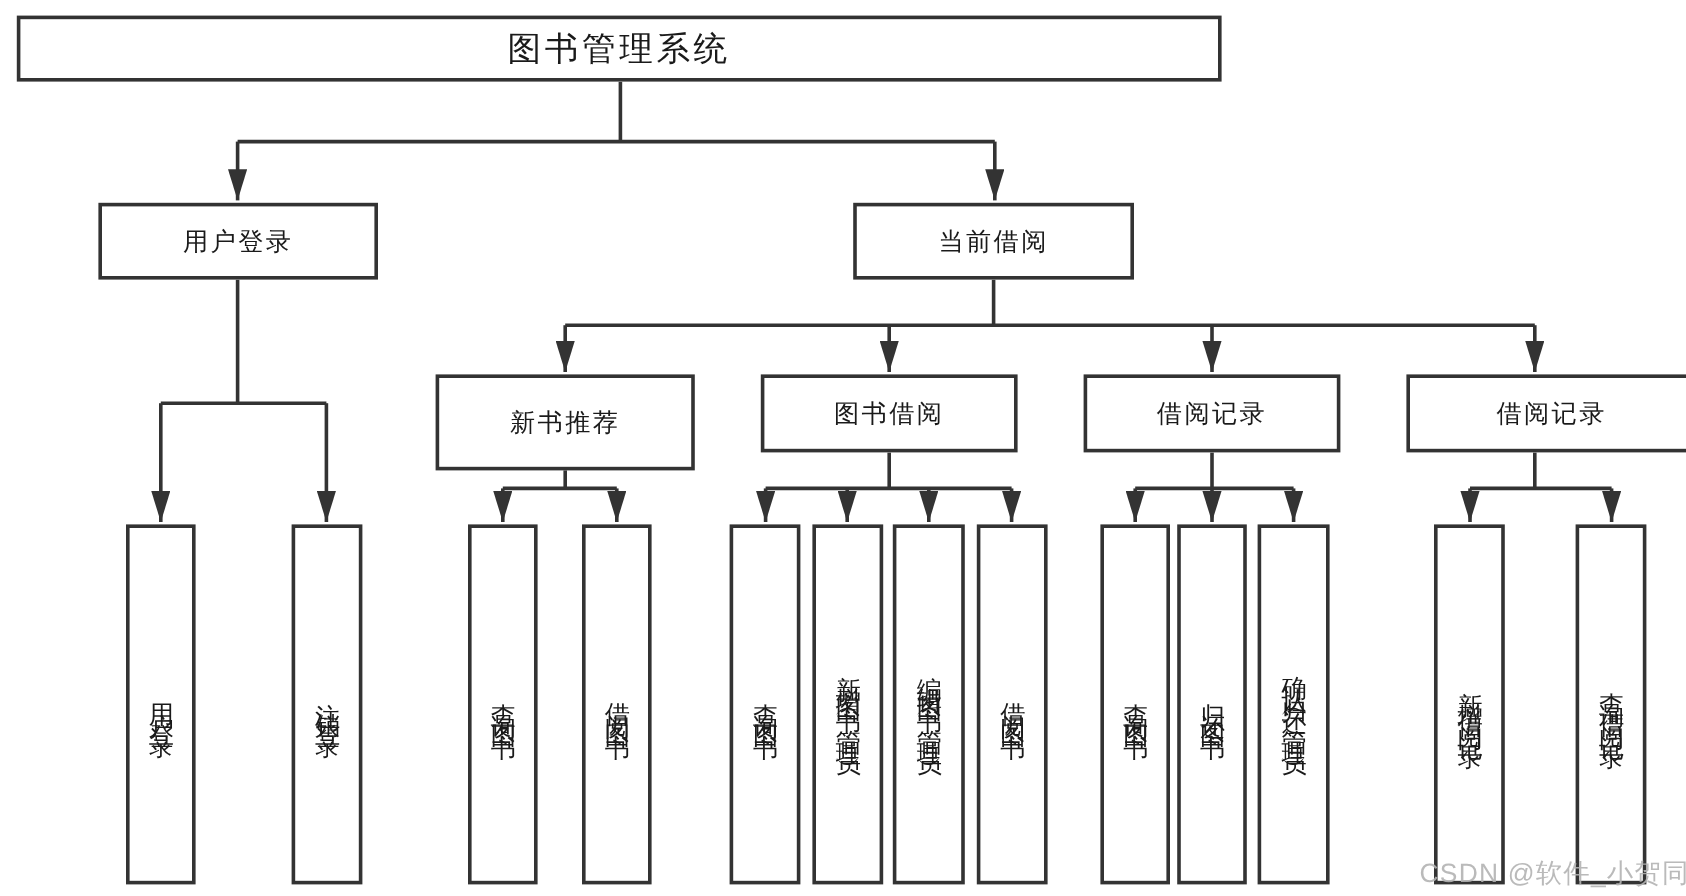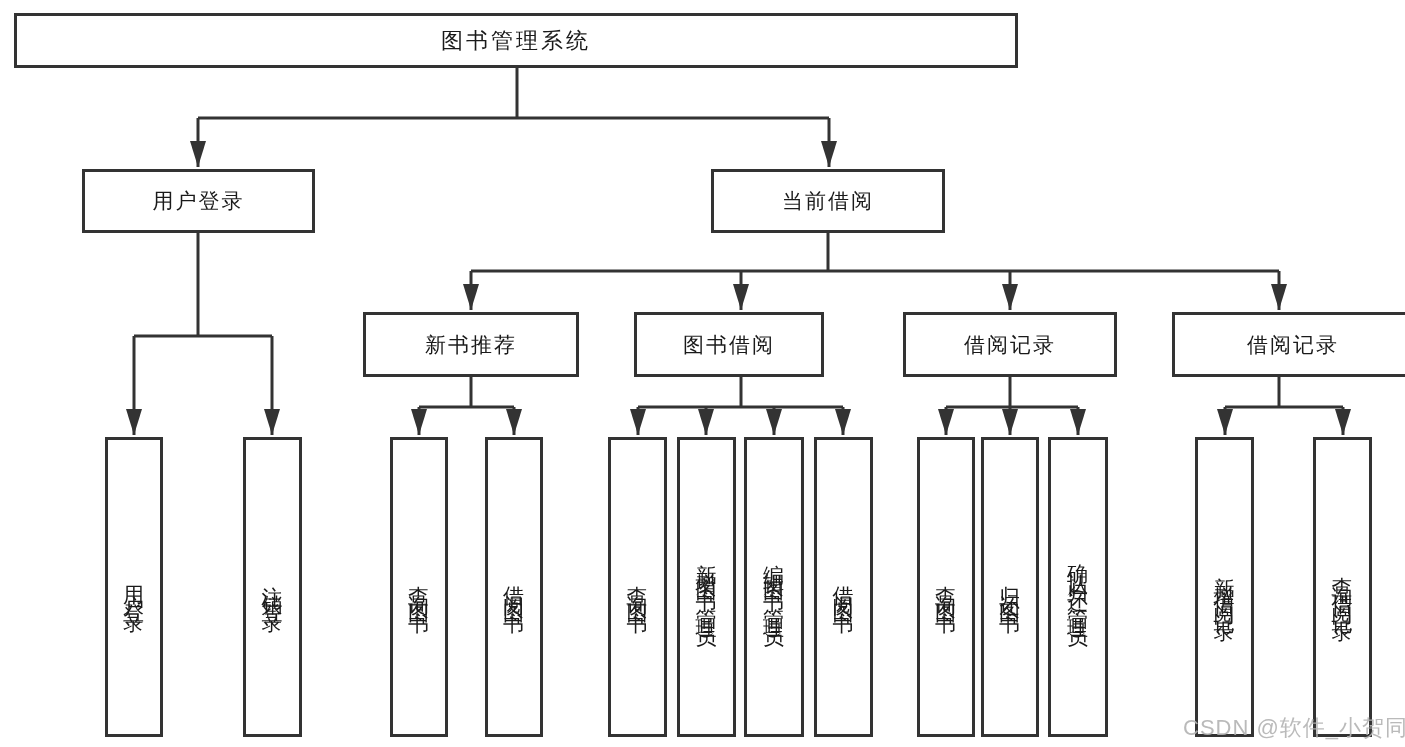--- a/index.html
+++ b/index.html
@@ -22,21 +22,21 @@
     border: 3px solid #333333;
     background: #ffffff;
     display: flex;
     align-items: center;
     justify-content: center;
     font-size: 21px;
     letter-spacing: 2px;
     color: #1a1a1a;
     white-space: nowrap;
   }
-  .node.root { font-size: 22px; letter-spacing: 3px; }
+  .node.root { font-size: 28px; letter-spacing: 3px; }
   .leaf {
     position: absolute;
     border: 3px solid #333333;
     background: #ffffff;
     writing-mode: vertical-rl;
     text-orientation: mixed;
     display: flex;
     align-items: center;
     justify-content: center;
     font-size: 21px;
@@ -107,22 +107,22 @@
       <line x1="1225" y1="407" x2="1225" y2="435" marker-end="url(#arrow)"></line>
       <line x1="1343" y1="407" x2="1343" y2="435" marker-end="url(#arrow)"></line>
     </g>
   </svg>
 
   <div class="node root" style="left:14px; top:13px; width:1004px; height:55px;">图书管理系统</div>
 
   <div class="node" style="left:82px; top:169px; width:233px; height:64px;">用户登录</div>
   <div class="node" style="left:711px; top:169px; width:234px; height:64px;">当前借阅</div>
 
-  <div class="node" style="left:363px; top:312px; width:216px; height:65px;">新书推荐</div>
-  <div class="node" style="left:634px; top:312px; width:190px; height:65px;">图书借阅</div>
+  <div class="node" style="left:363px; top:312px; width:216px; height:80px;">新书推荐</div>
+  <div class="node" style="left:634px; top:312px; width:214px; height:65px;">图书借阅</div>
   <div class="node" style="left:903px; top:312px; width:214px; height:65px;">借阅记录</div>
   <div class="node" style="left:1172px; top:312px; width:242px; height:65px;">借阅记录</div>
 
   <div class="leaf" style="left:105px; top:437px; width:58px; height:300px;">用户登录</div>
   <div class="leaf" style="left:243px; top:437px; width:59px; height:300px;">注销登录</div>
 
   <div class="leaf" style="left:390px; top:437px; width:58px; height:300px;">查询图书</div>
   <div class="leaf" style="left:485px; top:437px; width:58px; height:300px;">借阅图书</div>
 
   <div class="leaf" style="left:608px; top:437px; width:59px; height:300px;">查询图书</div>

